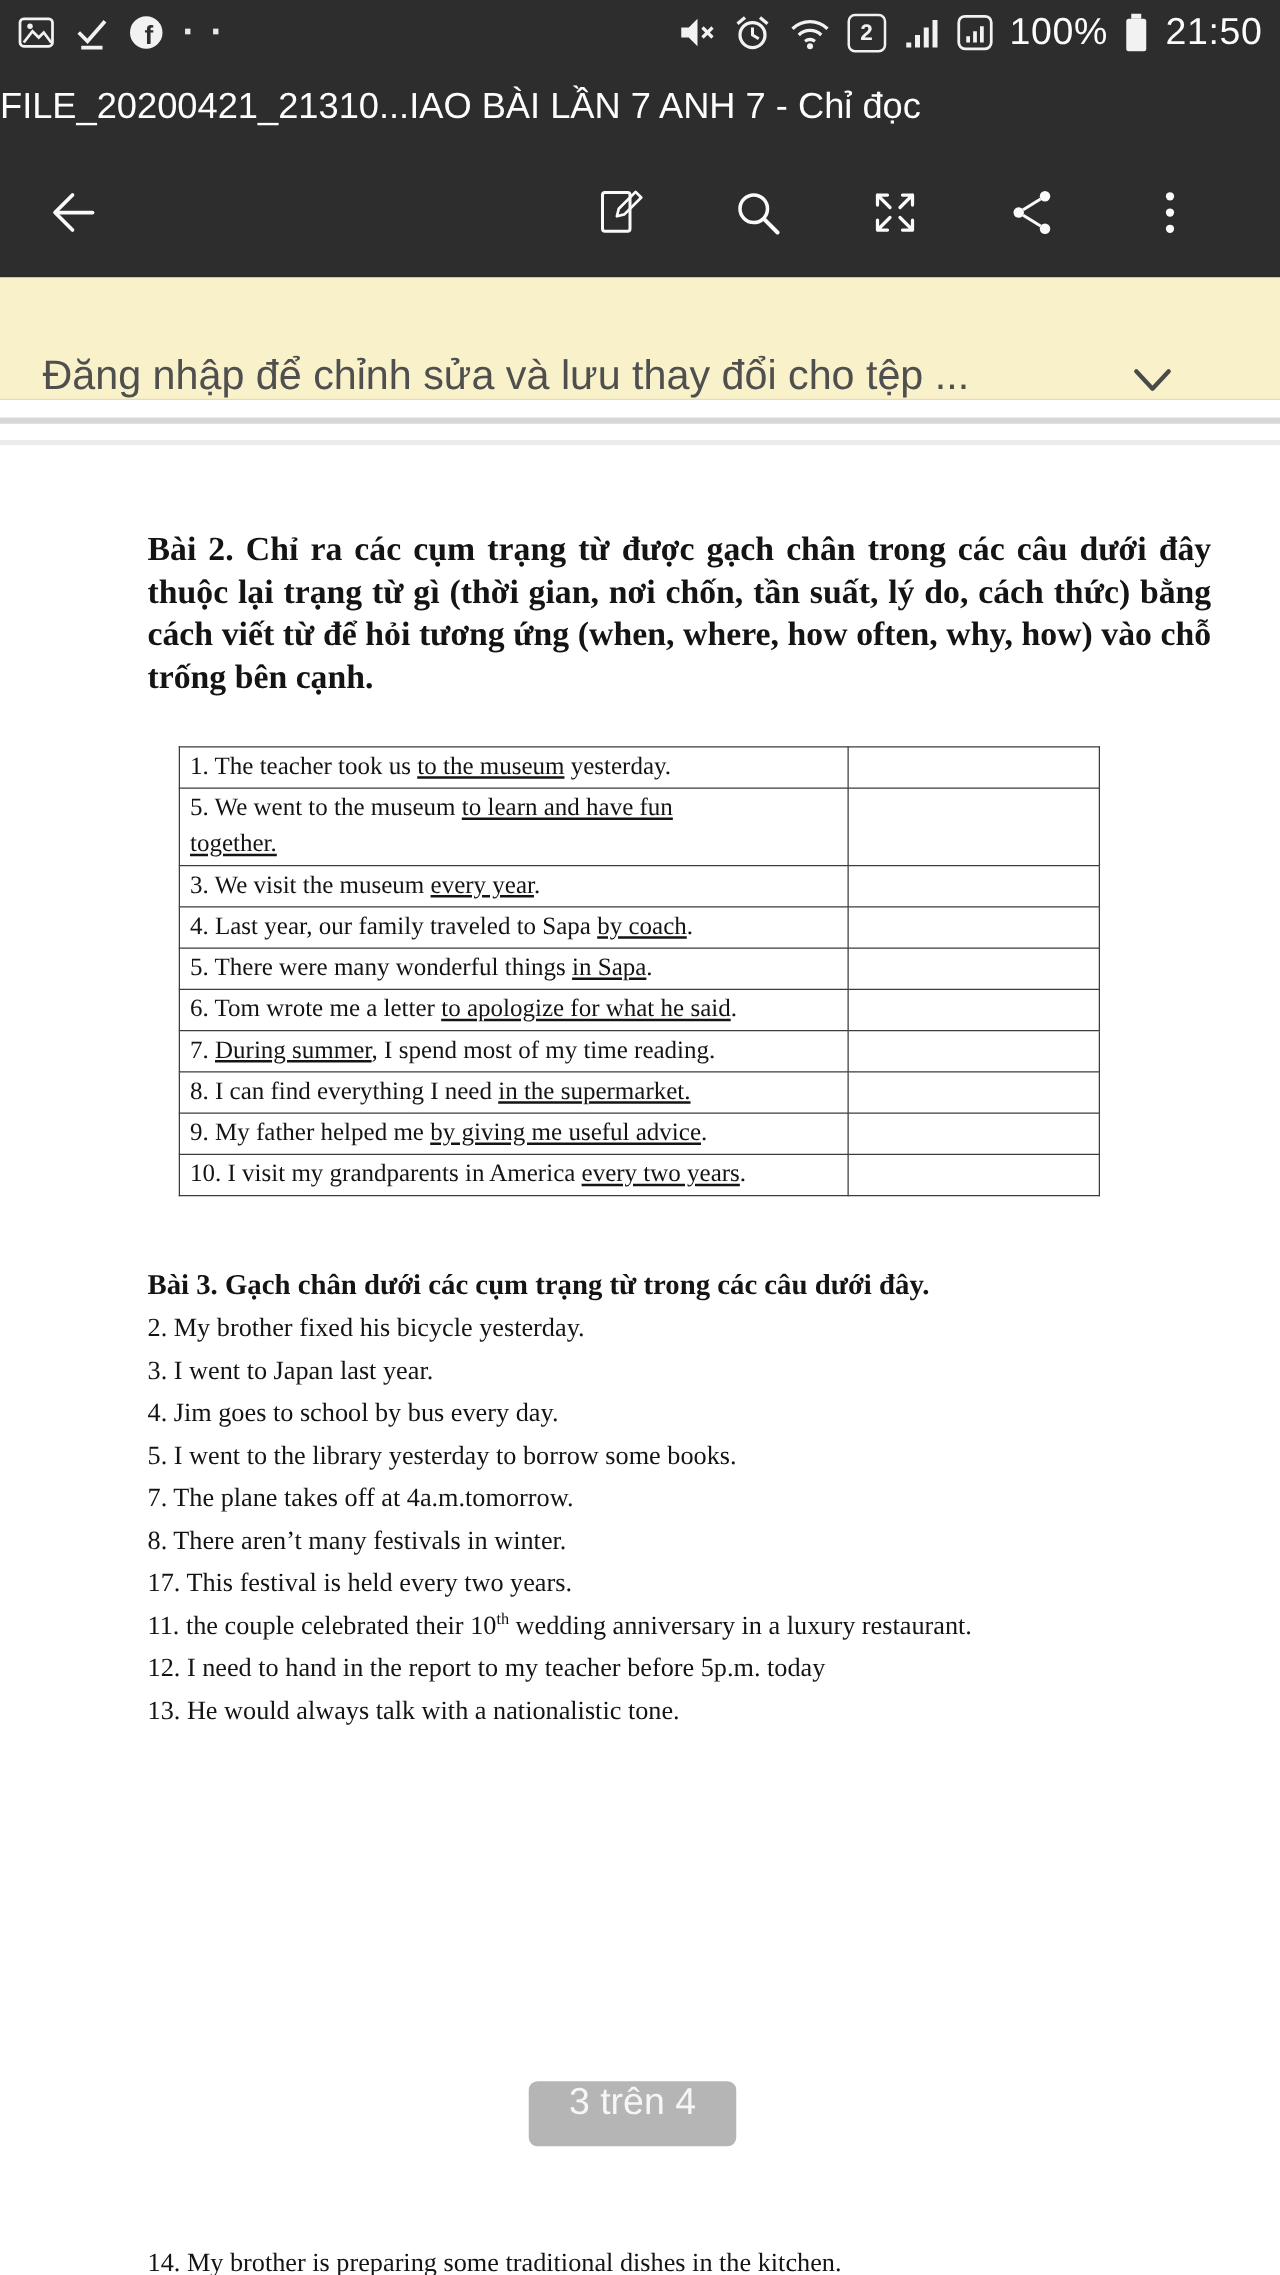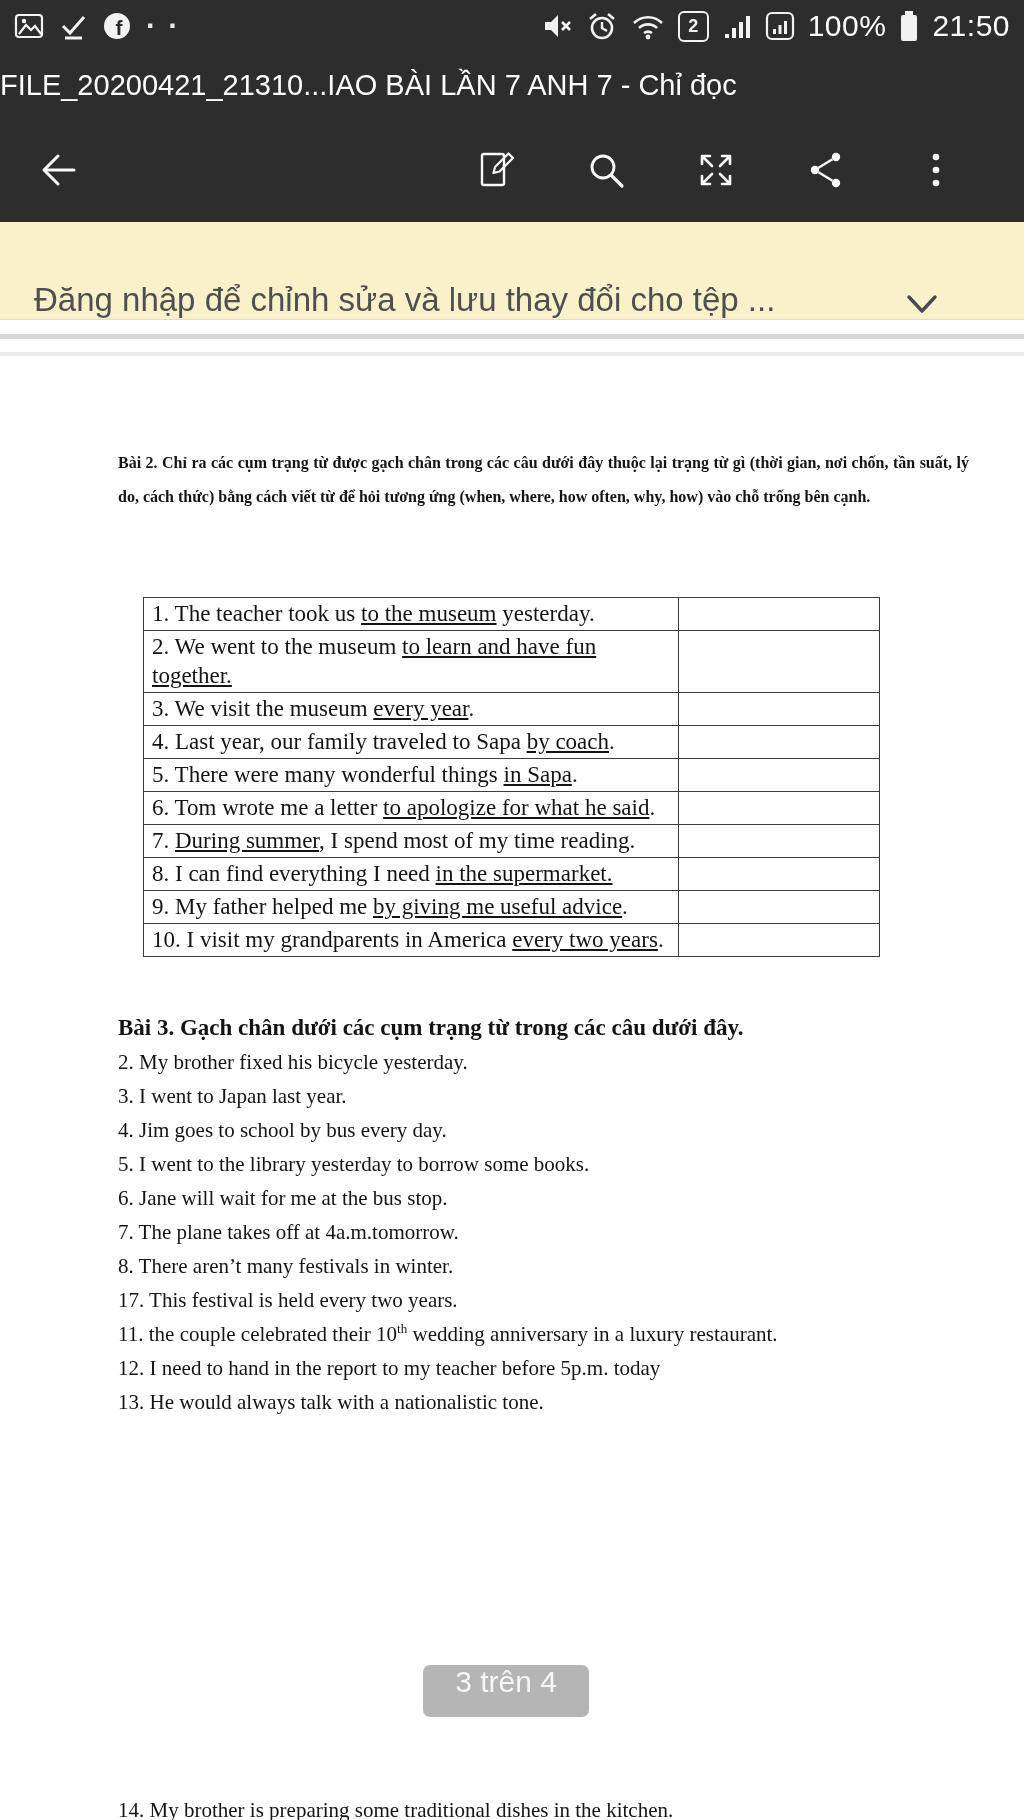--- a/index.html
+++ b/index.html
@@ -34,24 +34,24 @@
           padding:0 34px;cursor:pointer;}
   .banner-text{font-size:33px;color:#4f4f4f;flex:1;white-space:nowrap;overflow:hidden;}
   .banner-chevron{margin-left:20px;margin-right:48px;flex:none;}
 
   
   .sep1{position:absolute;top:334px;left:0;width:1024px;height:5px;background:#d7d7d7;}
   .sep2{position:absolute;top:352px;left:0;width:1024px;height:4px;background:#ececec;}
 
   
   .doc{font-family:"Liberation Serif",serif;color:#141414;}
-  .bai2-heading{position:absolute;top:446px;left:118px;width:851px;font-size:16px;font-weight:bold;
+  .bai2-heading{position:absolute;top:422px;left:118px;width:851px;font-size:27px;font-weight:bold;
                 line-height:34px;text-align:justify;margin:0;}
   .ex-table{position:absolute;top:597px;left:143px;width:736px;border-collapse:collapse;
-            table-layout:fixed;font-size:23px;padding-left:28px;}
+            table-layout:fixed;font-size:20px;padding-left:28px;}
   .ex-table td{border:1.6px solid #3c3c3c;vertical-align:top;padding:1px 8px 2px 8px;line-height:29px;}
   .ex-table td.ans{padding:0;}
   .bai3-heading{position:absolute;top:1011px;left:118px;width:851px;font-size:23px;font-weight:bold;
                 line-height:34px;margin:0;}
   .bai3-list{position:absolute;top:1045px;left:118px;width:860px;font-size:21px;}
   .bai3-list .li{line-height:34px;white-space:nowrap;}
   .u{text-decoration:underline;text-underline-offset:2px;}
   sup{font-size:0.62em;line-height:0;}
 
   .cutoff-line{position:absolute;top:1795px;left:118px;width:860px;font-size:21px;line-height:30px;
@@ -228,21 +228,21 @@
     <colgroup>
         <col style="width:535px">
         <col style="width:201px">
       </colgroup>
     <tbody>
         <tr>
           <td class="q"><span>1. The teacher took us </span><span class="u">to the museum</span><span> yesterday.</span></td>
           <td class="ans"></td>
         </tr>
         <tr>
-          <td class="q"><span>2. We went to the museum </span><span class="u">to learn and have fun</span><br><span class="u">together.</span></td>
+          <td class="q"><span>5. We went to the museum </span><span class="u">to learn and have fun</span><br><span class="u">together.</span></td>
           <td class="ans"></td>
         </tr>
         <tr>
           <td class="q"><span>3. We visit the museum </span><span class="u">every year</span><span>.</span></td>
           <td class="ans"></td>
         </tr>
         <tr>
           <td class="q"><span>4. Last year, our family traveled to Sapa </span><span class="u">by coach</span><span>.</span></td>
           <td class="ans"></td>
         </tr>
@@ -273,21 +273,20 @@
       </tbody>
   </table>
 
   <p class="doc bai3-heading">Bài 3. Gạch chân dưới các cụm trạng từ trong các câu dưới đây.</p>
 
   <div class="doc bai3-list">
       <div class="li"><span>2. My brother fixed his bicycle yesterday.</span></div>
       <div class="li"><span>3. I went to Japan last year.</span></div>
       <div class="li"><span>4. Jim goes to school by bus every day.</span></div>
       <div class="li"><span>5. I went to the library yesterday to borrow some books.</span></div>
-      <div class="li"><span>6. Jane will wait for me at the bus stop.</span></div>
       <div class="li"><span>7. The plane takes off at 4a.m.tomorrow.</span></div>
       <div class="li"><span>8. There aren’t many festivals in winter.</span></div>
       <div class="li"><span>17. This festival is held every two years.</span></div>
       <div class="li"><span>11. the couple celebrated their 10</span><sup>th</sup><span> wedding anniversary in a luxury restaurant.</span></div>
       <div class="li"><span>12. I need to hand in the report to my teacher before 5p.m. today</span></div>
       <div class="li"><span>13. He would always talk with a nationalistic tone.</span></div>
     </div>
 
   <div class="page-pill">
     <span>3 trên 4</span>

